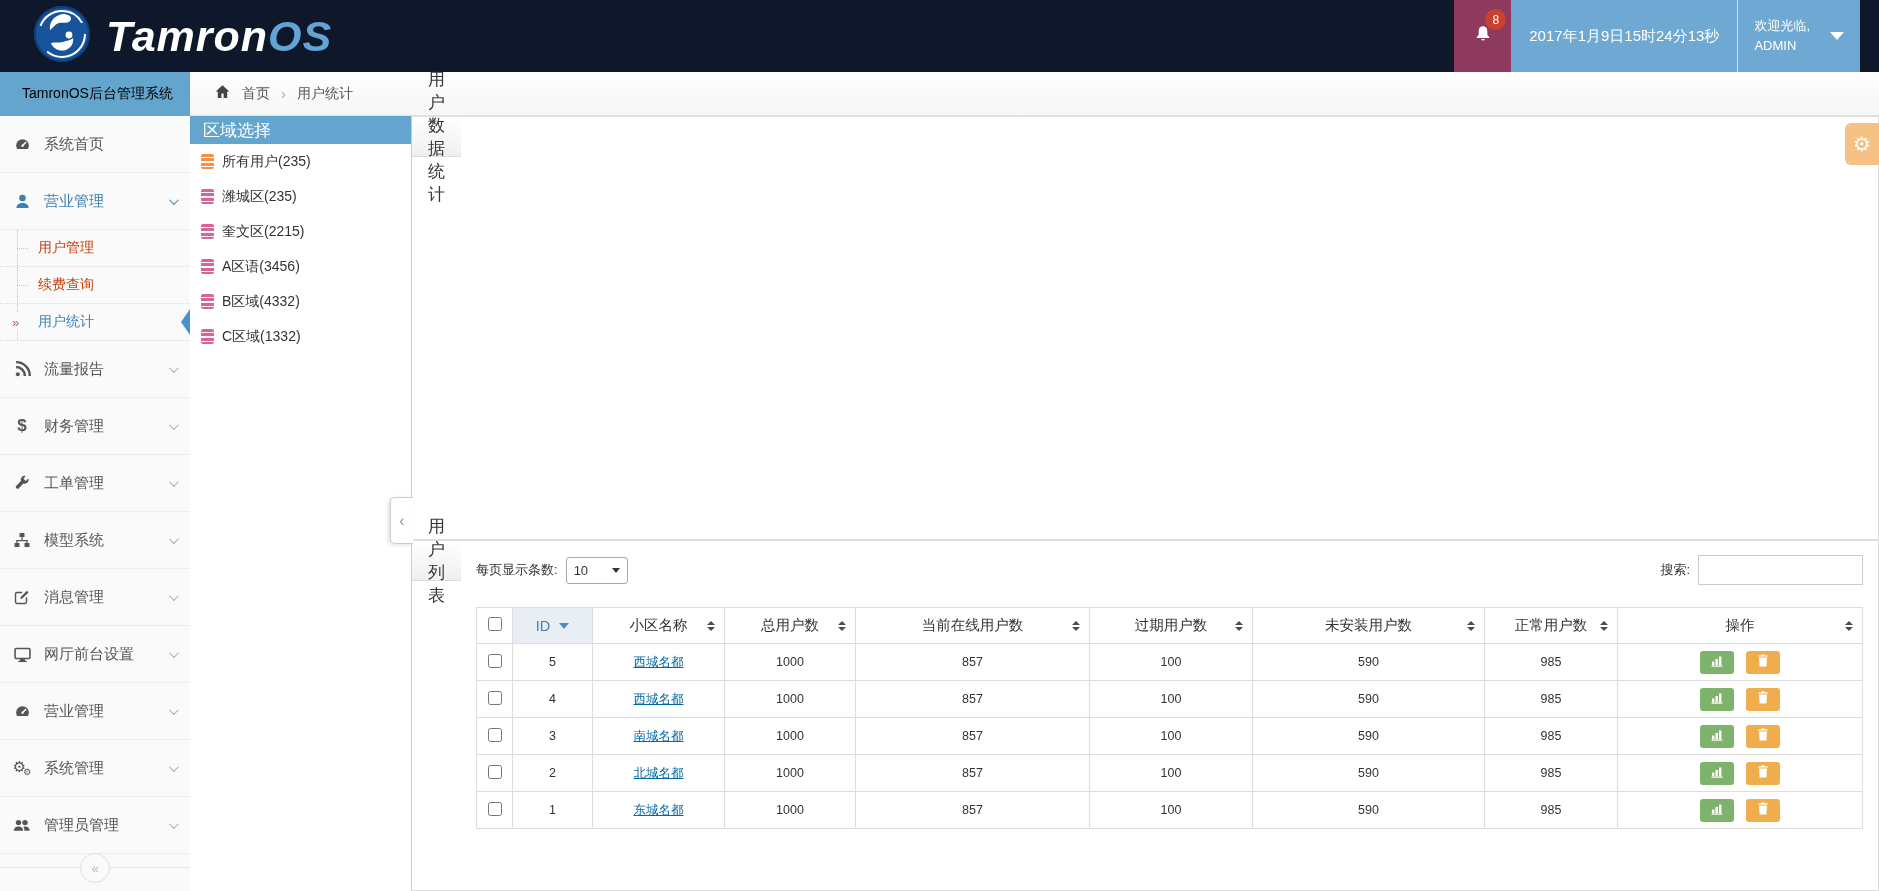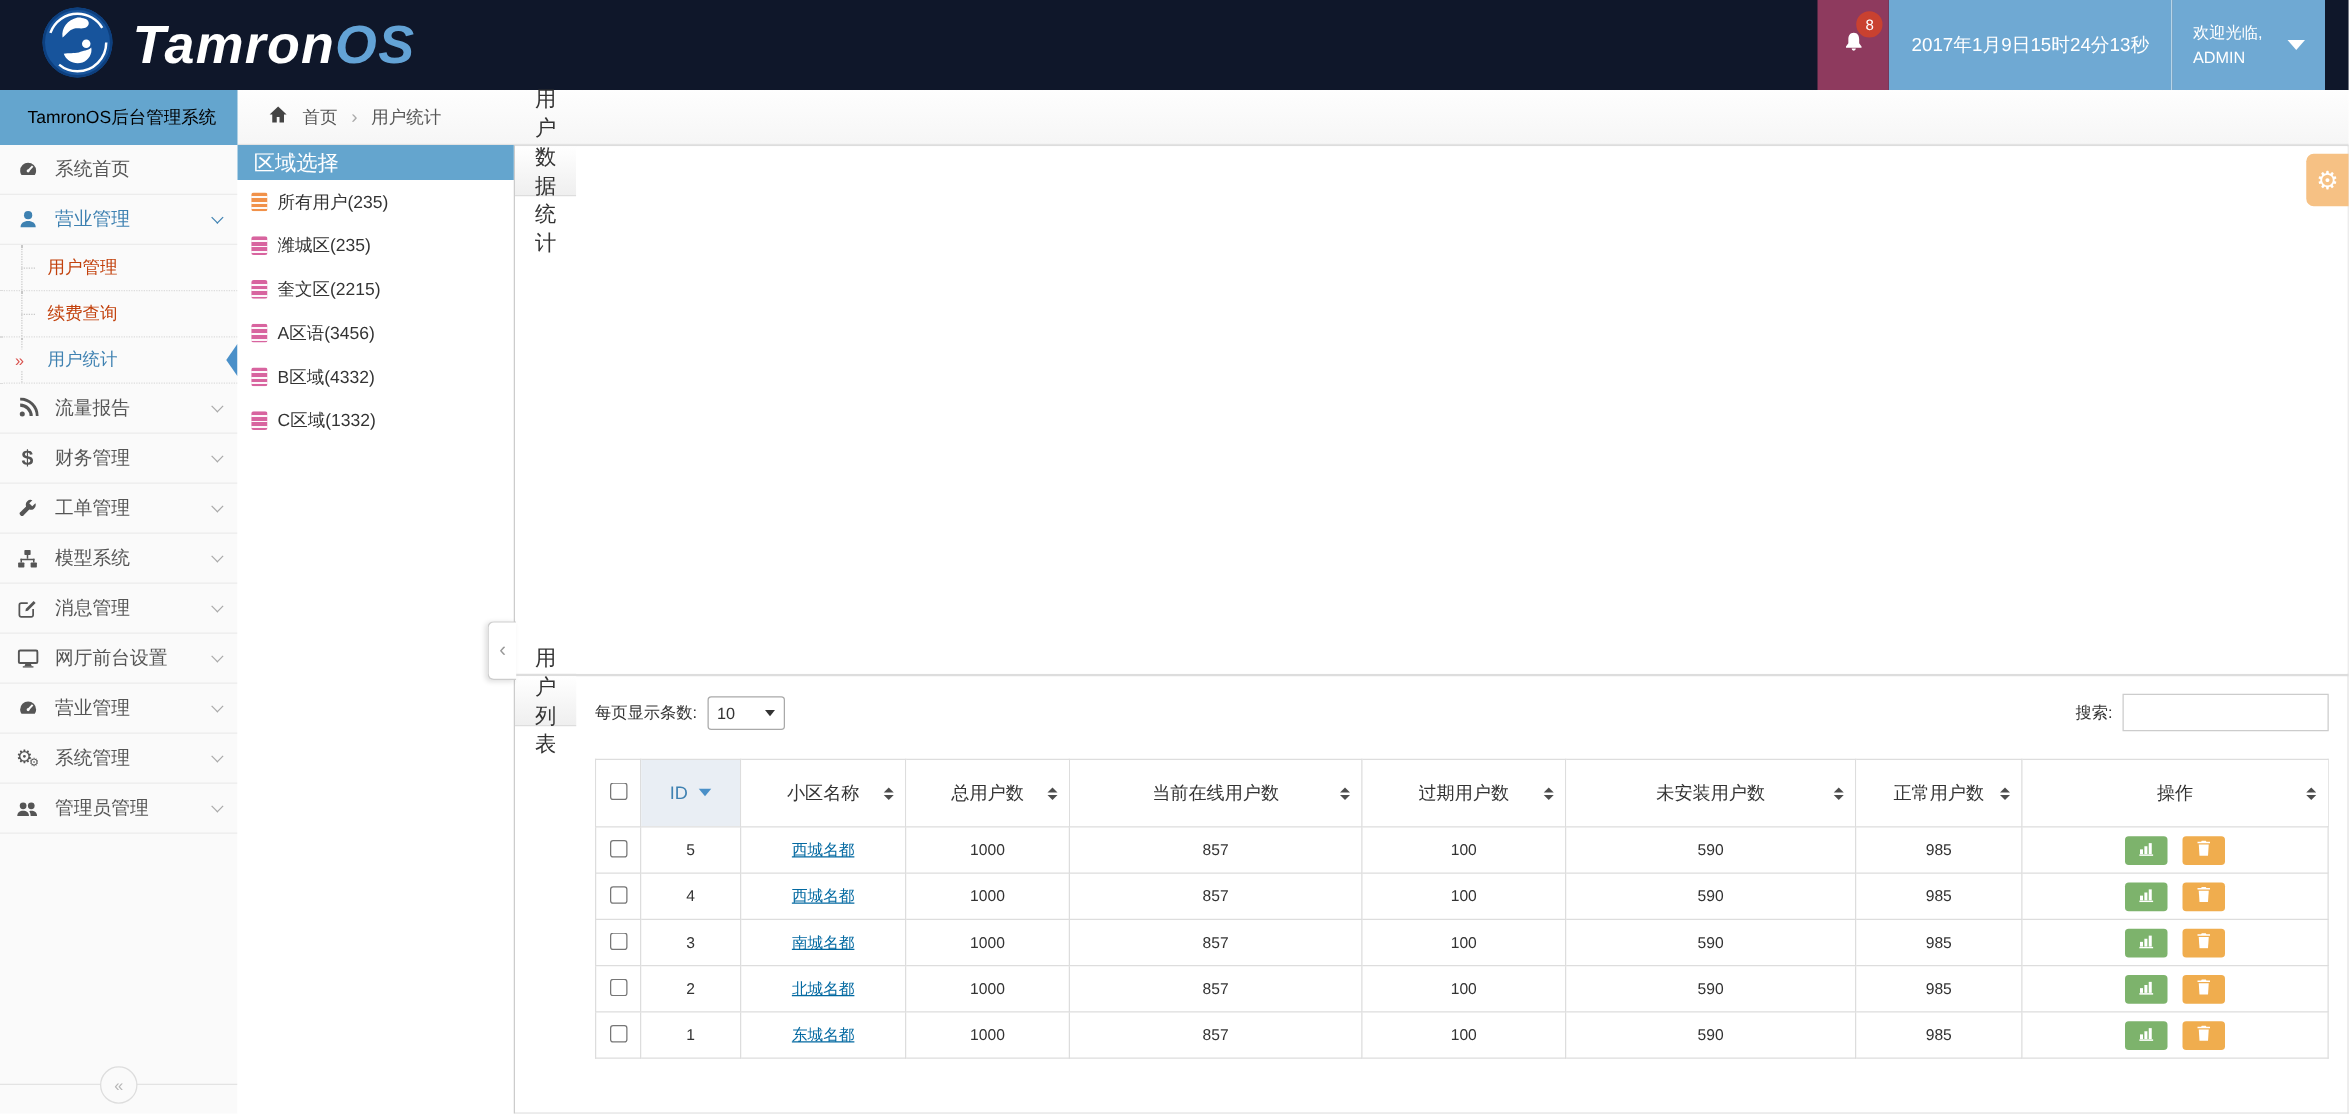--- a/index.html
+++ b/index.html
@@ -22,21 +22,21 @@
     padding:0 16px; cursor:pointer; }
   .welcome-text { font-size:13px; line-height:1.55; }
   .caret-down { width:0; height:0; border-left:7px solid transparent; border-right:7px solid transparent; border-top:8px solid #fff; }
 
   
   .main-row { flex:1; display:flex; min-height:0; }
 
   
   .sidebar { width:190px; background:#fafafa; position:relative; flex:0 0 190px; }
   .sidebar-title { height:44px; background:#64a5ce; color:#000000; font-size:14px; display:flex; align-items:center; padding-left:22px; }
-  .menu-item { height:40px; display:flex; align-items:center; border-bottom:1px solid #ececec;
+  .menu-item { height:57px; display:flex; align-items:center; border-bottom:1px solid #ececec;
     color:#555; font-size:15px; position:relative; cursor:pointer; padding-right:14px; }
   .mi-icon { width:44px; display:flex; justify-content:center; align-items:center; flex:0 0 44px; }
   .mi-icon svg { fill:#555; }
   .menu-item.parent-active { color:#3e81b1; }
   .menu-item.parent-active .mi-icon svg { fill:#3e81b1; }
   .chev { width:7px; height:7px; border-right:1.6px solid #a9a9a9; border-bottom:1.6px solid #a9a9a9;
     transform:rotate(45deg) translateY(-2px); margin-left:auto; }
   .chev.blue { border-color:#3e81b1; }
   .sub-item { height:37px; display:flex; align-items:center; border-bottom:1px dotted #dcdcdc;
     color:#c2410c; font-size:14px; position:relative; cursor:pointer; padding-left:38px; }
@@ -86,21 +86,21 @@
   .ctl-label { font-size:13px; color:#333; }
   .select-box { width:62px; height:27px; border:1px solid #a9a9a9; border-radius:3px; background:#fff;
     display:flex; align-items:center; justify-content:space-between; padding:0 7px; font-size:13px; color:#333;
     margin-left:8px; cursor:pointer; }
   .select-caret { width:0; height:0; border-left:4px solid transparent; border-right:4px solid transparent; border-top:5px solid #333; }
   .search-group { margin-left:auto; display:flex; align-items:center; }
   .search-input { width:165px; height:30px; border:1px solid #ccc; margin-left:8px; padding:0 6px; font-size:13px; }
 
   table.user-table { width:100%; border-collapse:collapse; table-layout:fixed; font-size:13px; color:#333; }
   .user-table th, .user-table td { border:1px solid #ddd; text-align:center; }
-  .user-table th { height:54px; font-weight:normal; font-size:14.5px; position:relative; background:#fff; }
+  .user-table th { height:36px; font-weight:normal; font-size:14.5px; position:relative; background:#fff; }
   .user-table td { height:37px; font-size:12.5px; }
   th.id-col { background:#e9eef4; color:#3e81b1; }
   .sort { position:absolute; right:9px; top:50%; transform:translateY(-50%); display:flex; flex-direction:column; gap:2px; }
   .sort i { width:0; height:0; border-left:4px solid transparent; border-right:4px solid transparent; display:block; }
   .sort .up { border-bottom:4px solid #4d4d4d; }
   .sort .dn { border-top:4px solid #4d4d4d; }
   .id-caret { display:inline-block; width:0; height:0; border-left:5px solid transparent; border-right:5px solid transparent;
     border-top:6px solid #4a90c8; margin-left:9px; vertical-align:2px; }
   .cell-link { color:#0369a1; text-decoration:underline; cursor:pointer; }
   .btn { display:inline-flex; align-items:center; justify-content:center; width:34px; height:23px;

